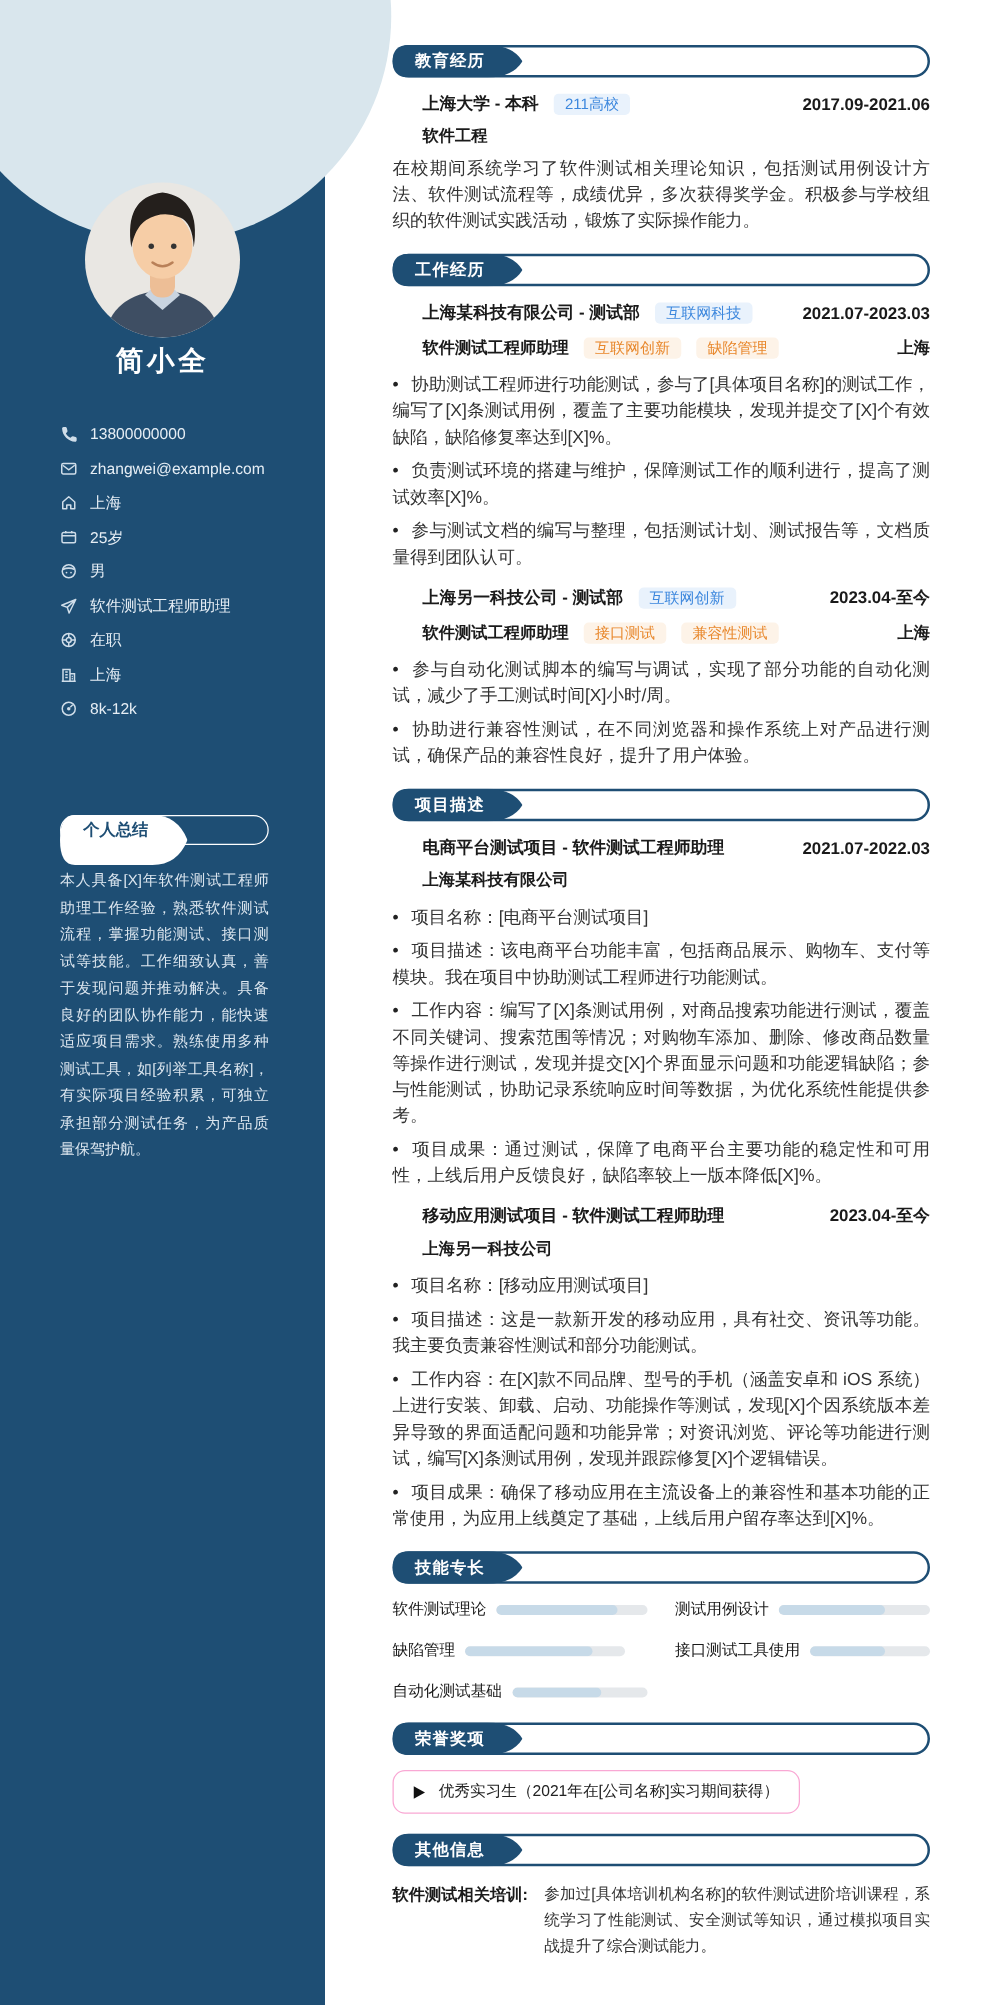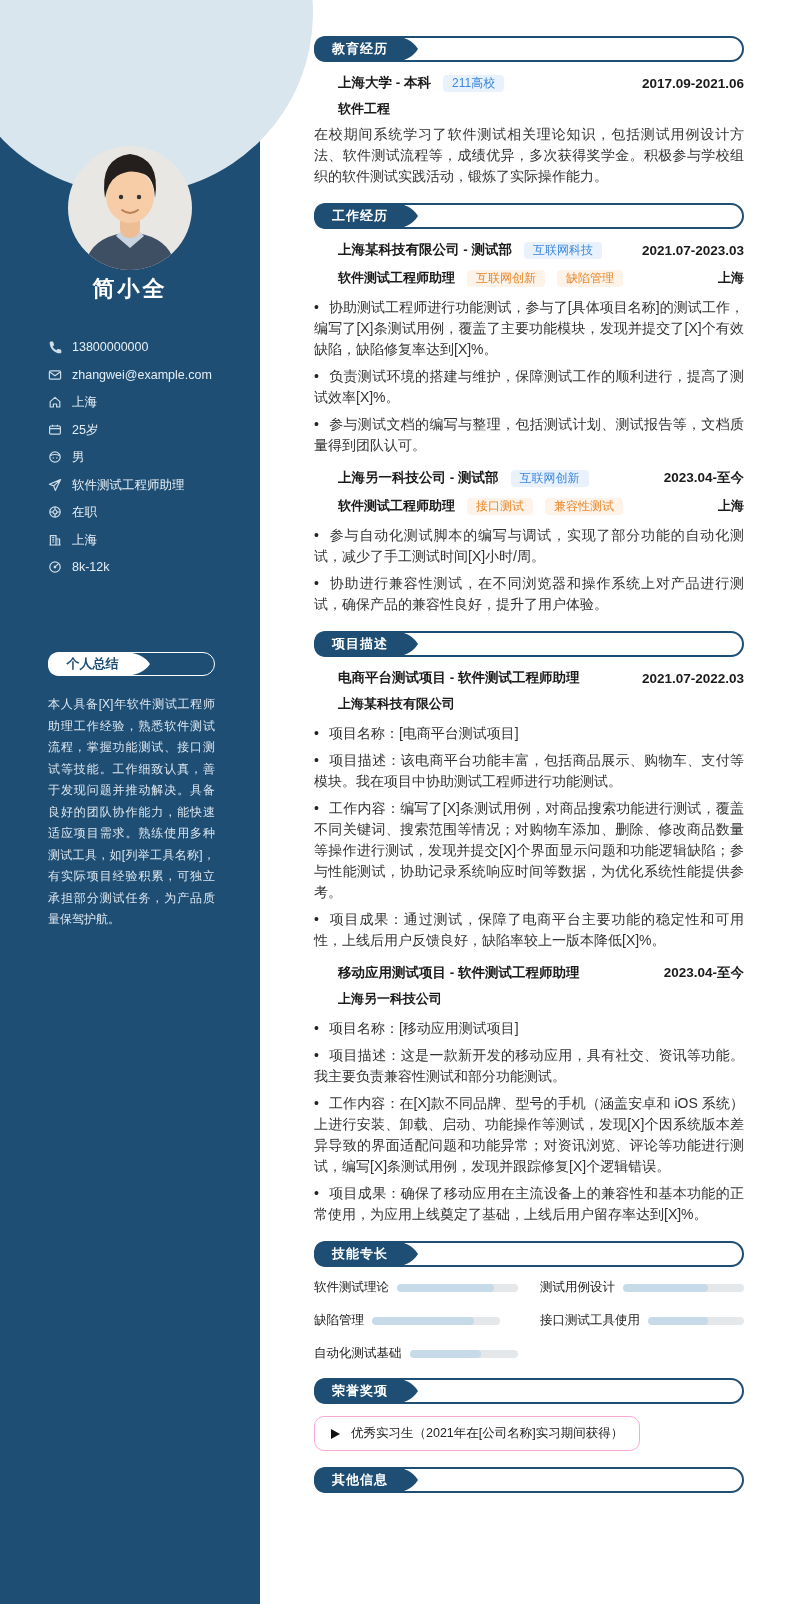--- a/index.html
+++ b/index.html
@@ -29,21 +29,21 @@
   .side-flow{position:relative;z-index:2;padding-top:230px;}
   .side-name{color:#fff;font-size:22px;font-weight:bold;text-align:center;letter-spacing:3px;}
   .contacts{margin:36px 30px 0 48px;}
   .c-row{display:flex;align-items:center;gap:10px;margin-bottom:13.5px;}
   .c-row .ic{flex:0 0 14px;width:14px;height:14px;color:#cfdde9;display:inline-flex;}
   .c-row .ic svg{width:14px;height:14px;}
   .c-val{color:var(--sidebar-text);font-size:12.5px;line-height:14px;white-space:nowrap;}
 
   .sum-pill{position:relative;margin:78px 0 0 48px;width:167px;height:24px;
             border:1.5px solid #fff;border-radius:999px;}
-  .sum-tab{position:absolute;left:-1.5px;top:-1.5px;width:102px;height:24px;}
+  .sum-tab{position:absolute;left:-1.5px;top:-1.5px;width:102px;height:40px;}
   .sum-tab svg{position:absolute;inset:0;width:100%;height:100%;fill:#fff;}
   .sum-tab span{position:relative;display:block;text-align:center;line-height:24px;
                 color:var(--accent);font-size:13px;font-weight:bold;padding-right:12px;}
   .sum-text{margin:18px 45px 0 48px;color:#DCE6EF;font-size:12px;line-height:21.5px;text-align:justify;}
 
   
   .main{flex:1;position:relative;z-index:2;padding:36px 50px 0 54px;}
   section{margin-bottom:16px;}
   .sec-hd{position:relative;height:26px;margin-bottom:12px;}
   .sec-hd .pill{position:absolute;inset:0;border:2px solid var(--accent);border-radius:13px;background:#fff;}
@@ -397,16 +397,20 @@
     <section>
       <div class="sec-hd">
         <div class="pill"></div>
         <div class="sec-tab">
           <svg viewBox="0 0 104 26" preserveAspectRatio="none" aria-hidden="true">
               <path d="M13 0 H76 Q96 0 104 13 Q96 26 76 26 H13 Q0 26 0 13 Q0 0 13 0 Z"></path>
             </svg>
           <span>其他信息</span>
         </div>
       </div>
+      <div class="oth">
+        <span class="lb">软件测试相关培训:</span>
+        <span class="tx">参加过[具体培训机构名称]的软件测试进阶培训课程，系统学习了性能测试、安全测试等知识，通过模拟项目实战提升了综合测试能力。</span>
+      </div>
     </section>
 
   </main>
 </div>
 
 </body></html>

